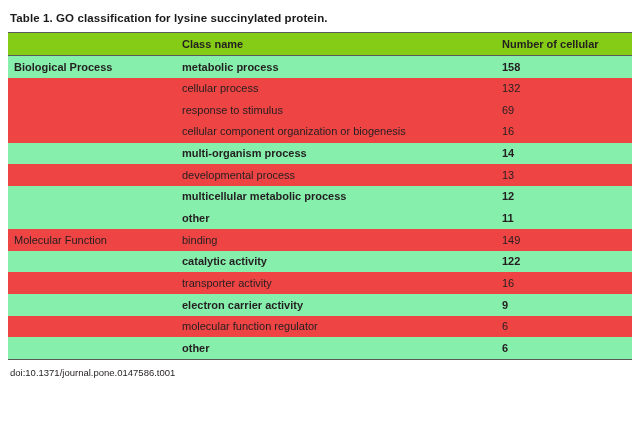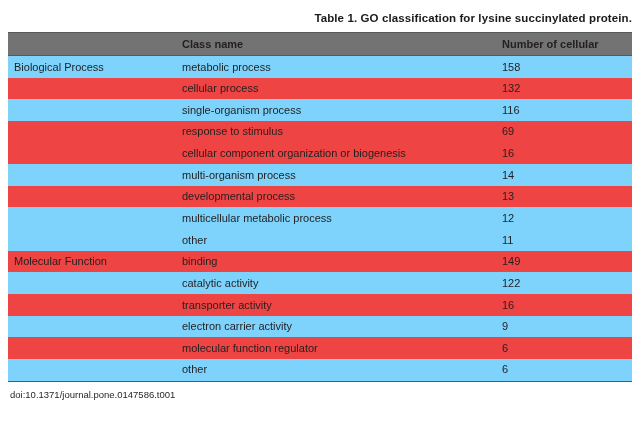--- a/index.html
+++ b/index.html
@@ -20,21 +20,20 @@
     box-sizing: border-box;
     padding: 10px 8px 0 8px;
     position: relative;
   }
   .table-caption {
     font-size: 11.5px;
     font-weight: bold;
     color: #1a1a1a;
     padding: 2px 0 8px 2px;
     letter-spacing: 0.1px;
-    text-align: right;
   }
   table.gotable {
     width: 624px;
     border-collapse: collapse;
     table-layout: fixed;
     font-size: 11px;
   }
   table.gotable col.c1 { width: 168px; }
   table.gotable col.c2 { width: 320px; }
   table.gotable col.c3 { width: 136px; }
@@ -45,34 +44,35 @@
   .rule-head {
     border-bottom: 1.5px solid #58595b;
   }
   thead th {
     font-weight: bold;
     text-align: left;
     font-size: 11px;
     color: #231f20;
     padding: 5px 6px 5px 6px;
     vertical-align: bottom;
-    background: #737373;
+    background: #84cc16;
   }
   tbody td {
     padding: 4.5px 6px 4.5px 6px;
     vertical-align: top;
     font-size: 11px;
     line-height: 1.15;
     color: #231f20;
   }
   tbody tr.shade td {
     background: #ef4444;
   }
   tbody tr.plain td {
-    background: #7dd3fc;
+    background: #86efac;
+    font-weight: bold;
   }
   td.group {
     white-space: nowrap;
   }
   .rule-bottom td {
     border-bottom: 1.5px solid #58595b;
   }
   .doi {
     font-size: 9.5px;
     color: #231f20;
@@ -102,25 +102,20 @@
     <tbody>
         <tr class="plain">
           <td class="group">Biological Process</td>
           <td>metabolic process</td>
           <td>158</td>
         </tr>
         <tr class="shade">
           <td class="group"></td>
           <td>cellular process</td>
           <td>132</td>
-        </tr>
-        <tr class="plain">
-          <td class="group"></td>
-          <td>single-organism process</td>
-          <td>116</td>
         </tr>
         <tr class="shade">
           <td class="group"></td>
           <td>response to stimulus</td>
           <td>69</td>
         </tr>
         <tr class="shade">
           <td class="group"></td>
           <td>cellular component organization or biogenesis</td>
           <td>16</td>

